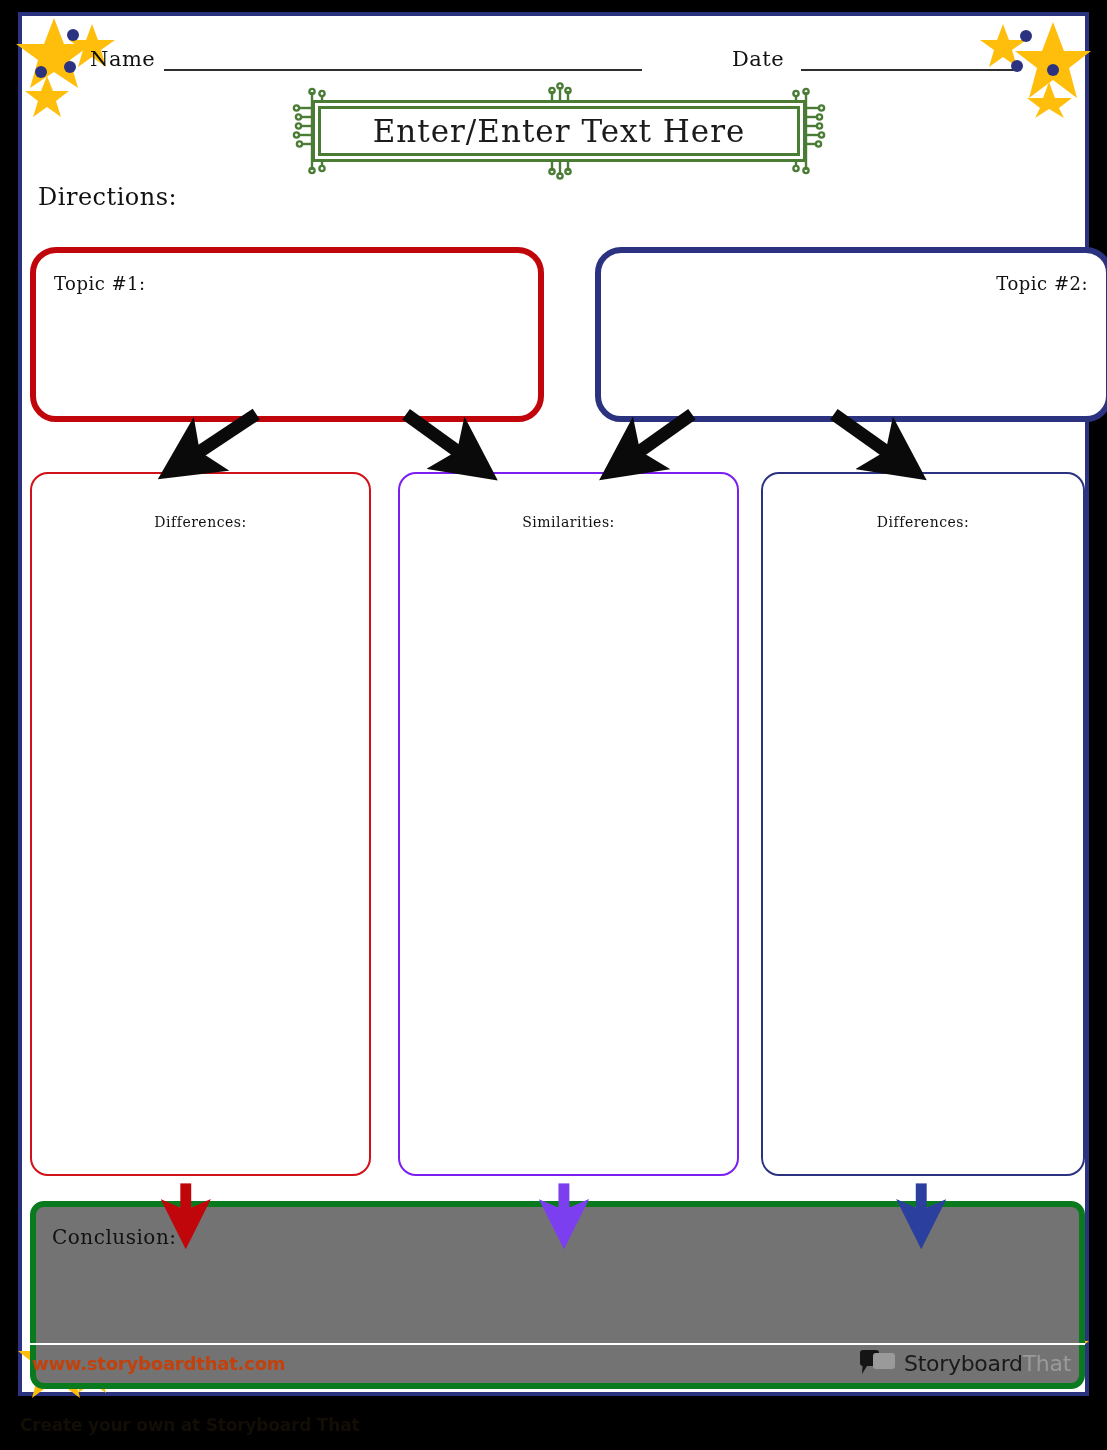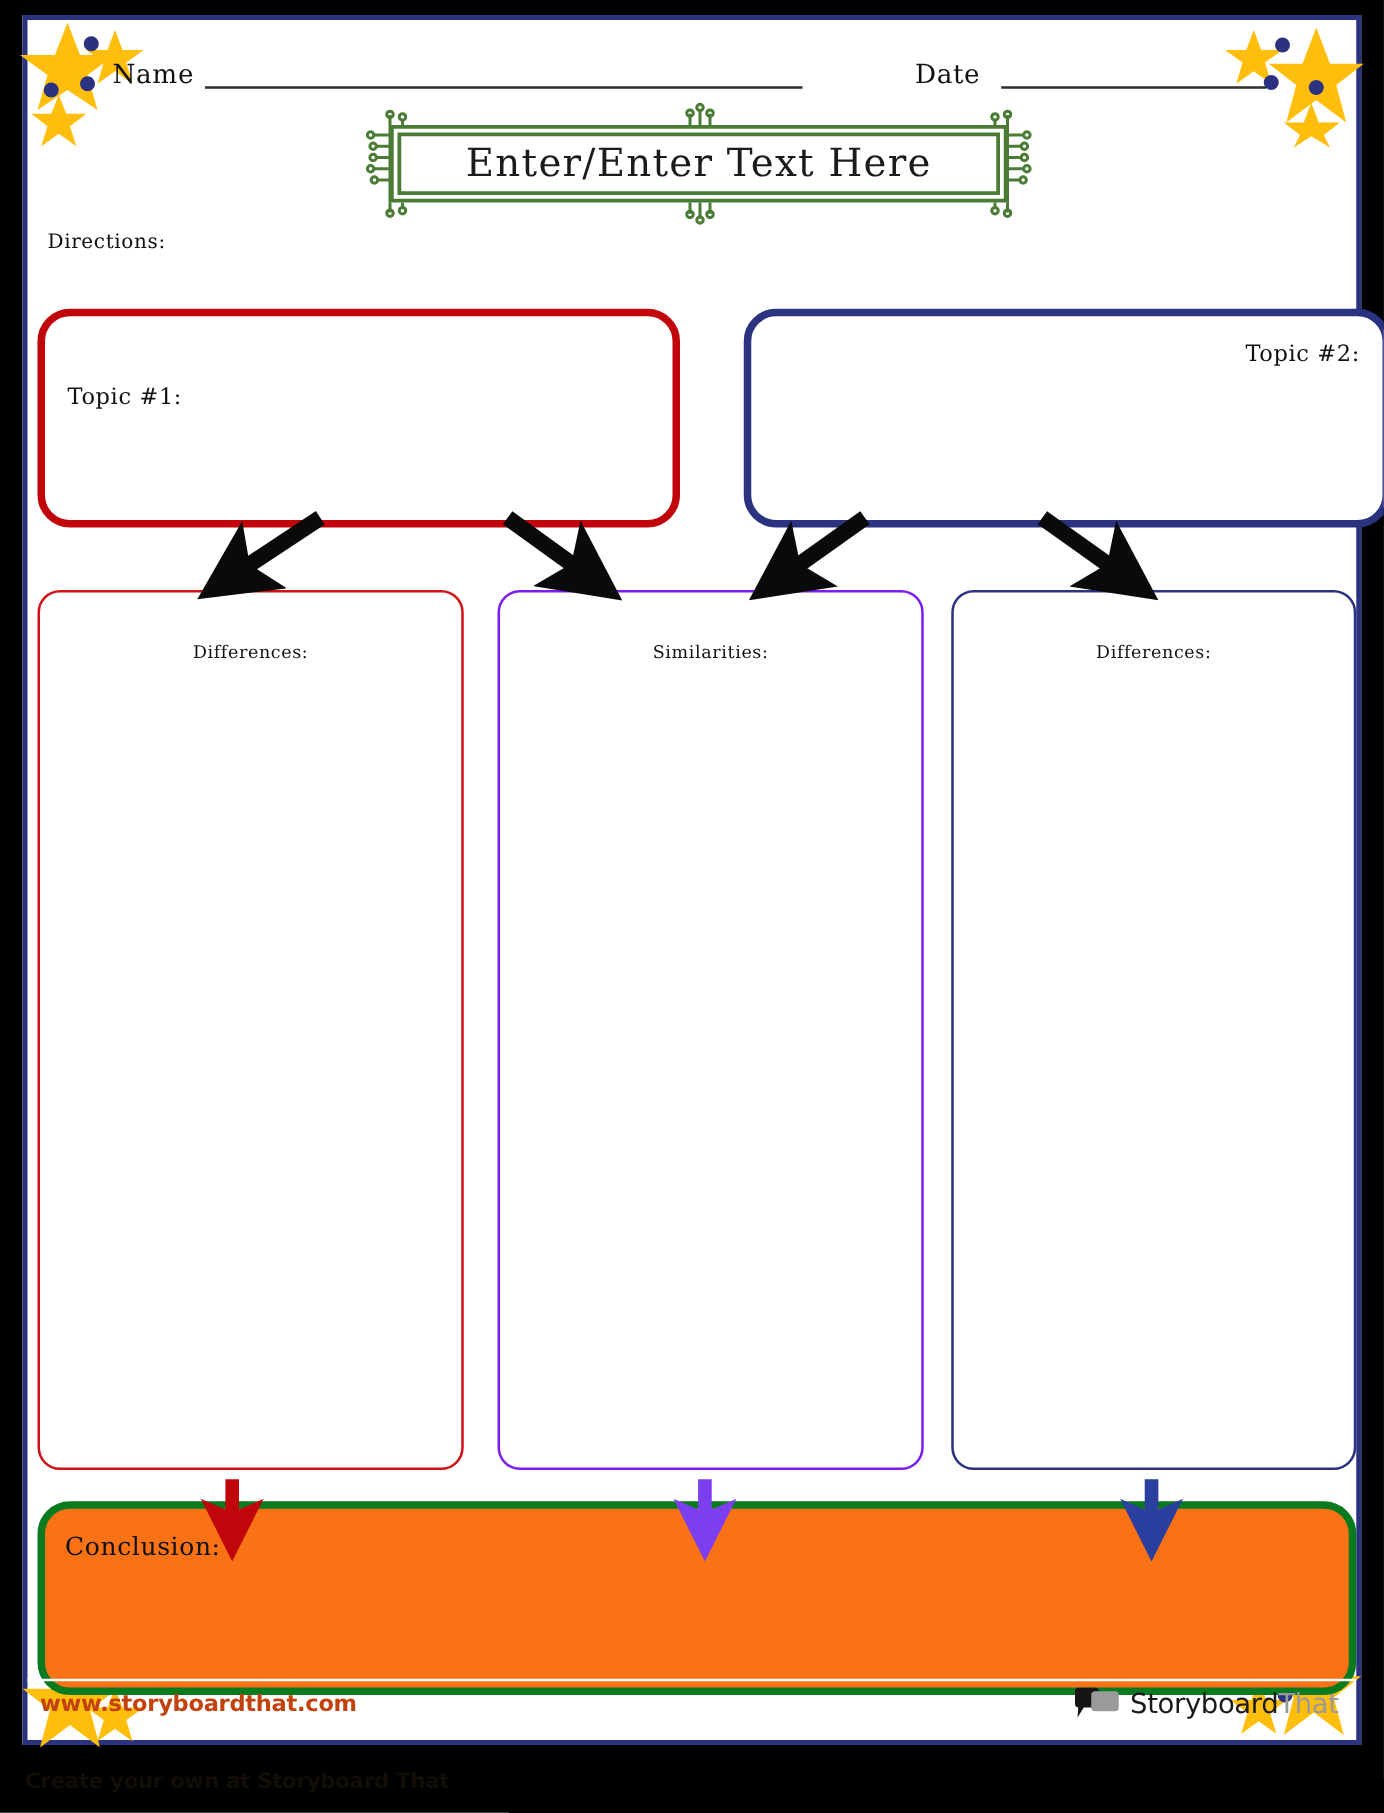--- a/index.html
+++ b/index.html
@@ -46,54 +46,54 @@
     display:flex;align-items:center;justify-content:center;
   }
   #title-text{
     font-family:"DejaVu Serif",serif;
     font-size:31px;color:#1b1b1b;letter-spacing:1px;white-space:nowrap;
   }
   .deco-svg{position:absolute;left:0;top:0;width:100%;height:100%;overflow:visible;}
 
   
   #directions{
-    position:absolute;left:16px;top:167px;font-size:16px;color:#111;
+    position:absolute;left:16px;top:167px;font-size:24px;color:#111;
     font-family:"DejaVu Serif",serif;letter-spacing:0.5px;
   }
 
   
   .topic-box{
     position:absolute;background:#fff;border-radius:26px;box-sizing:border-box;
   }
   #topic1{left:8px;top:231px;width:514px;height:175px;border:6px solid #c1060b;}
   #topic2{left:546px;top:231px;width:517px;height:175px;border:6px solid #2b3380;margin-left:27px;}
   .topic-label{
     position:absolute;top:20px;font-size:18px;color:#111;
     font-family:"DejaVu Serif",serif;letter-spacing:0.5px;white-space:nowrap;
   }
-  #topic1-label{left:18px;margin-top:34px;}
+  #topic1-label{left:18px;}
   #topic2-label{right:18px;}
 
   
   .col-box{
     position:absolute;top:456px;height:704px;background:#fff;
     border-radius:18px;box-sizing:border-box;
   }
   #col-diff1{left:8px;width:341px;border:2px solid #d01117;}
   #col-sim  {left:376px;width:341px;border:2px solid #7b1ff0;padding-left:23px;}
   #col-diff2{left:739px;width:324px;border:2px solid #2b3380;}
   .col-label{
     position:absolute;top:40px;left:0;width:100%;text-align:center;
     font-size:14px;color:#111;font-family:"DejaVu Serif",serif;letter-spacing:0.5px;
   }
 
   
   #conclusion{
-    position:absolute;left:8px;top:1185px;width:1055px;height:155px;
-    background:#f97316;border:6px solid #0a7a1e;border-radius:26px;box-sizing:border-box;
+    position:absolute;left:8px;top:1185px;width:1055px;height:188px;
+    background:#737373;border:6px solid #0a7a1e;border-radius:14px;box-sizing:border-box;
   }
   #conclusion-label{
     position:absolute;left:16px;top:18px;font-size:20px;color:#111;
     font-family:"DejaVu Serif",serif;letter-spacing:0.5px;
   }
 
   
   #arrows{position:absolute;left:0;top:0;width:100%;height:100%;pointer-events:none;}
 
   

